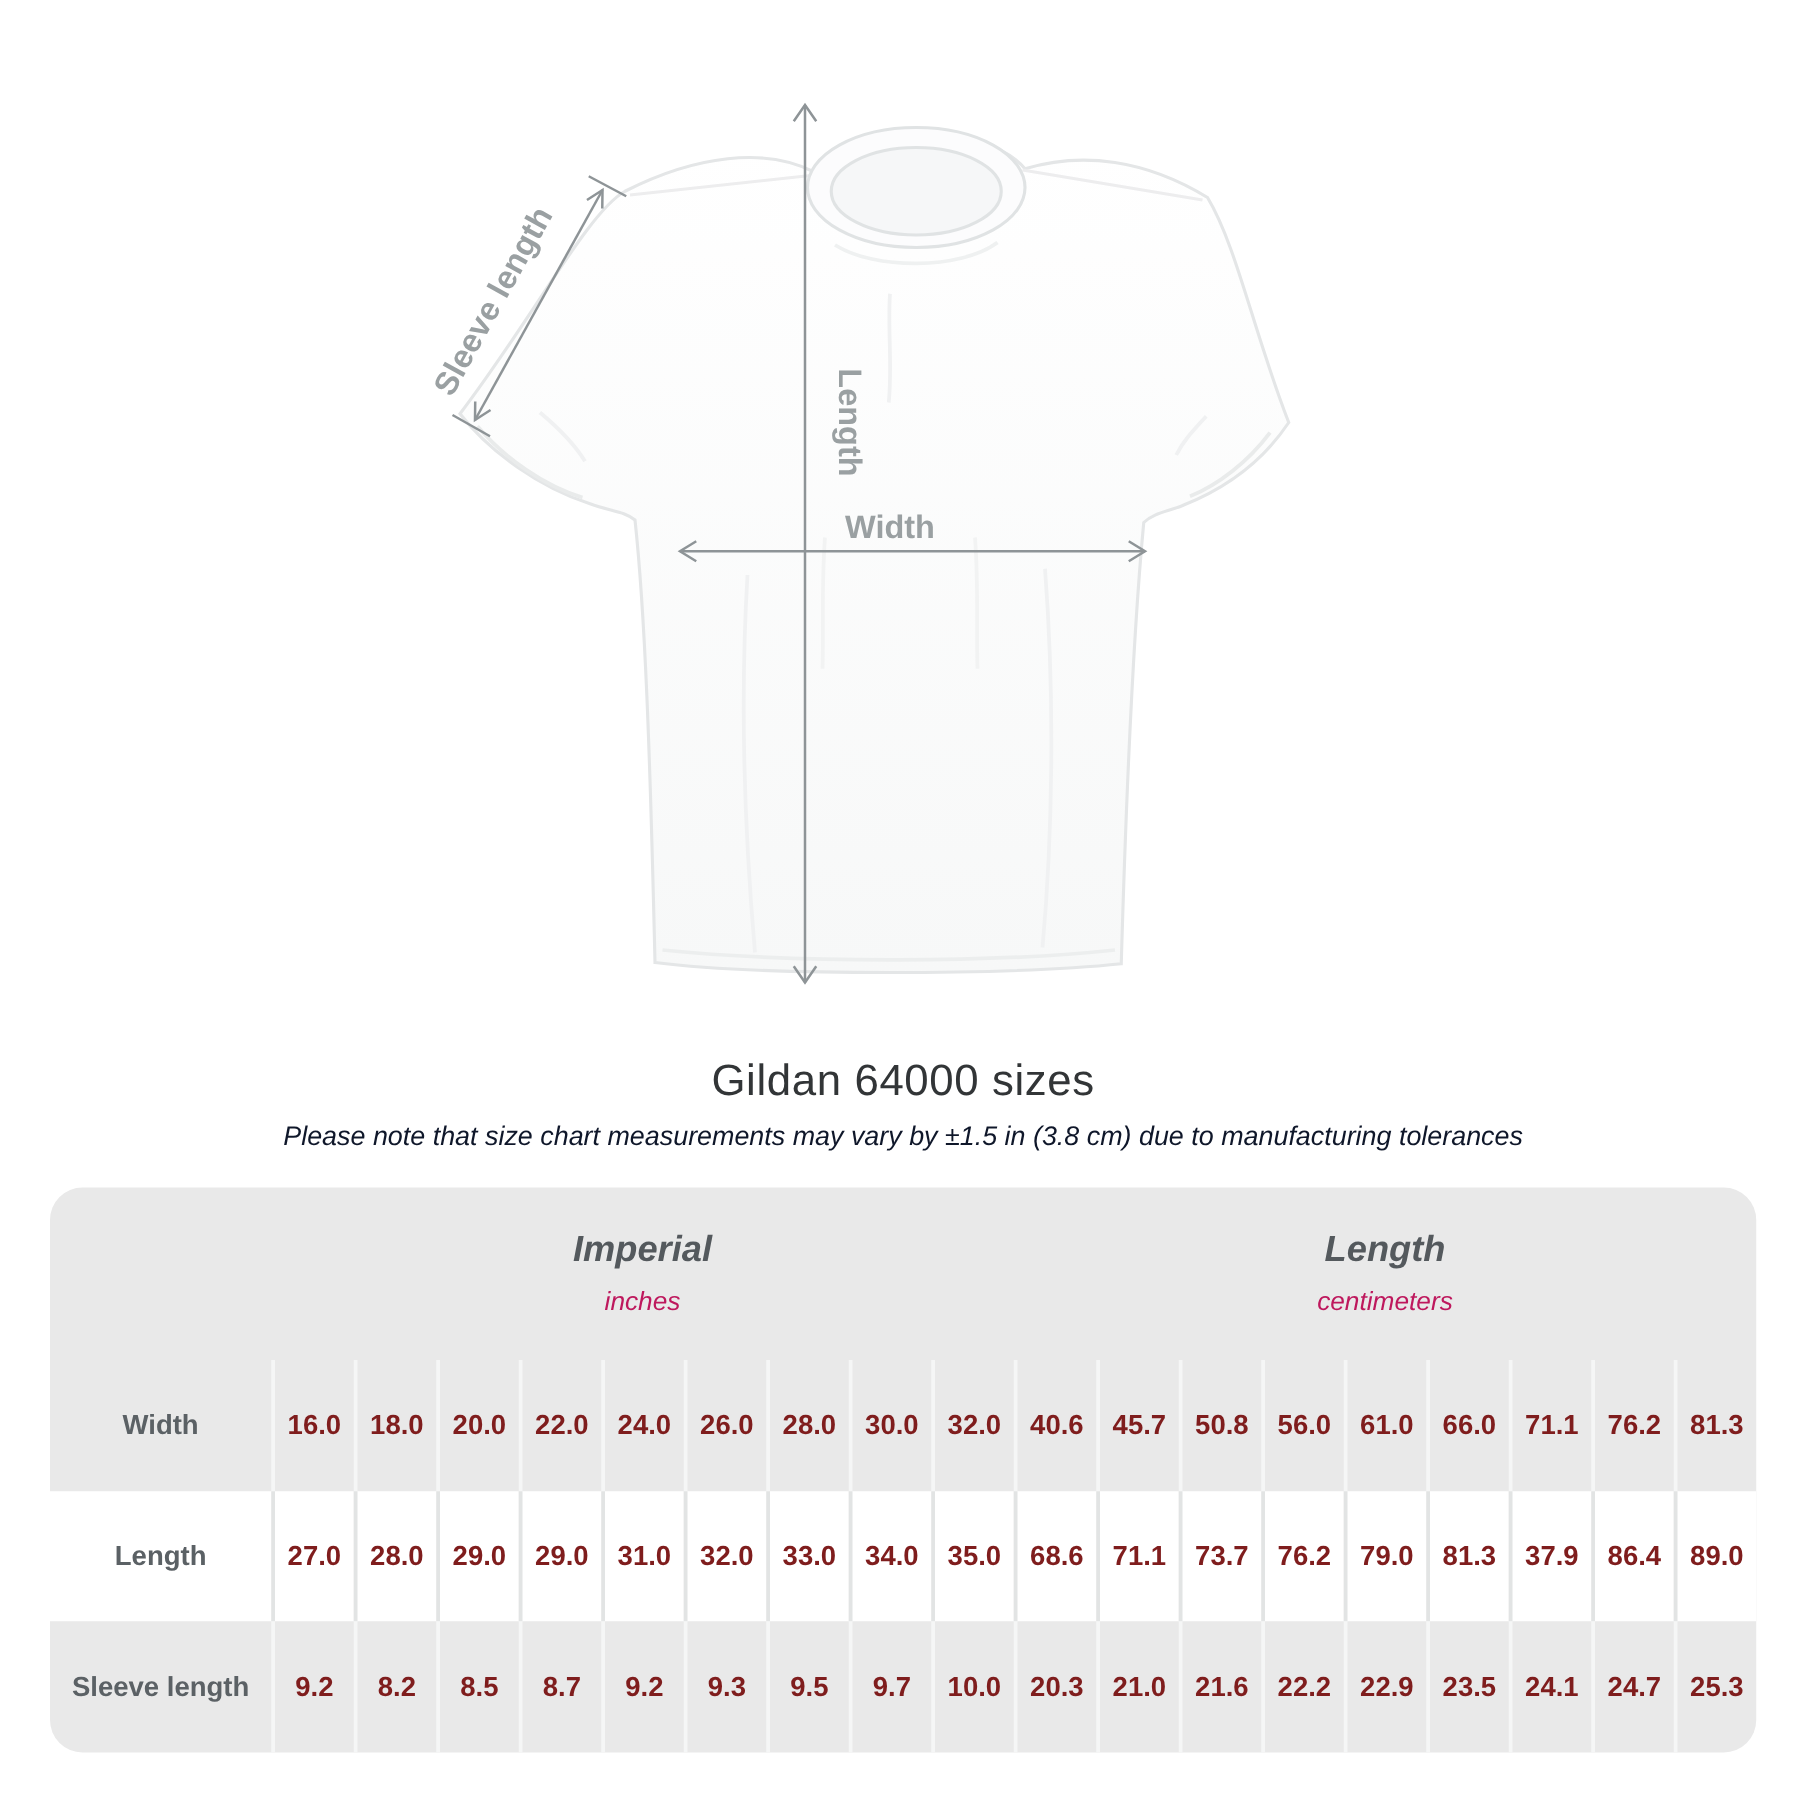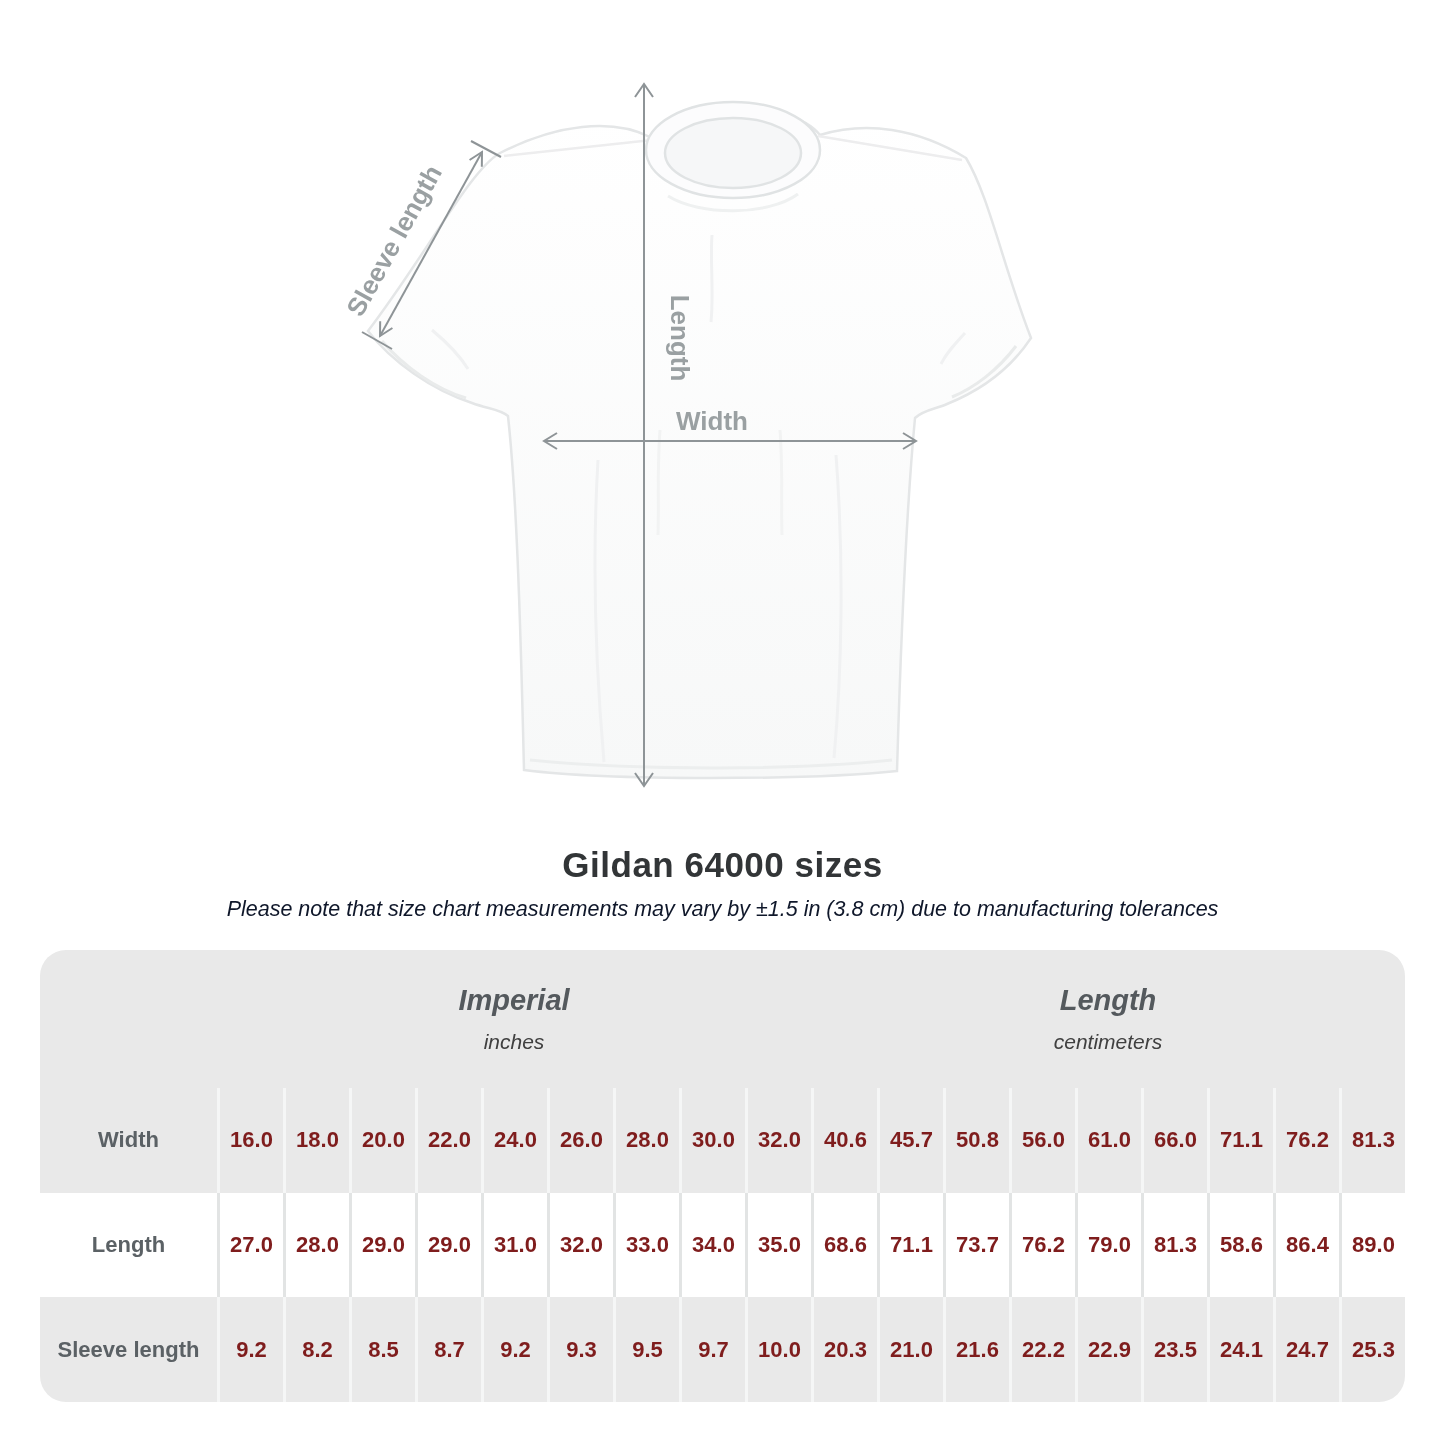--- a/index.html
+++ b/index.html
@@ -3,21 +3,21 @@
 <meta charset="utf-8">
 <style>
   html,body{margin:0;padding:0;background:#ffffff;}
   .stage{
     position:relative;width:1445px;height:1445px;background:#ffffff;overflow:hidden;
     font-family:"Liberation Sans", sans-serif;
   }
   .stage svg{position:absolute;left:0;top:0;}
   .page-title{
     position:absolute;top:845px;left:0;width:1445px;text-align:center;
-    font-size:35px;font-weight:bold;color:#323537;letter-spacing:0.5px;
+    font-size:35px;font-weight:normal;color:#323537;letter-spacing:0.5px;
   }
   .page-subtitle{
     position:absolute;top:897px;left:0;width:1445px;text-align:center;
     font-size:21.5px;font-style:italic;color:#0f172a;
   }
   .size-table-wrap{
     position:absolute;left:40px;top:950px;width:1365px;height:452px;
     background:#e9e9e9;border-radius:26px;overflow:hidden;
   }
   table.size-table{
@@ -30,21 +30,21 @@
   col.label-col{width:177px;}
   tr.unit-row{height:112px;}
   tr.data-row{height:85px;}
   tr.row-white td{background:#ffffff;--sep:#e2e4e4;}
   tr.row-gray  td{background:transparent;--sep:#f5f6f6;}
   td.sep{border-left:3px solid var(--sep);}
   .hdr{font-weight:bold;color:#5b6165;font-size:22px;}
   .num{font-weight:bold;color:#7f1d1d;font-size:22px;}
   .unit-cell{vertical-align:middle;}
   .unit-name{font-style:italic;font-weight:bold;font-size:29px;color:#54595d;}
-  .unit-sub{font-style:italic;font-size:21px;color:#404040;margin-top:13px;}
+  .unit-sub{font-style:italic;font-size:21px;color:#be185d;margin-top:13px;}
   .dim-label{font-weight:bold;font-size:26px;fill:#9aa0a2;}
 </style>
 </head>
 <body>
 
 <div class="stage">
 
   <svg width="1445" height="1445" viewBox="0 0 1445 1445" aria-hidden="true">
     <defs>
       <linearGradient id="tee" x1="0" y1="0" x2="0" y2="1">
@@ -190,21 +190,21 @@
         <td class="num sep">32.0</td>
         <td class="num sep">33.0</td>
         <td class="num sep">34.0</td>
         <td class="num sep">35.0</td>
         <td class="num sep">68.6</td>
         <td class="num sep">71.1</td>
         <td class="num sep">73.7</td>
         <td class="num sep">76.2</td>
         <td class="num sep">79.0</td>
         <td class="num sep">81.3</td>
-        <td class="num sep">58.6</td>
+        <td class="num sep">37.9</td>
         <td class="num sep">86.4</td>
         <td class="num sep">89.0</td>
       </tr>
 
       <tr class="data-row row-gray">
         <td class="hdr">Sleeve length</td>
         <td class="num sep">9.2</td>
         <td class="num sep">8.2</td>
         <td class="num sep">8.5</td>
         <td class="num sep">8.7</td>

